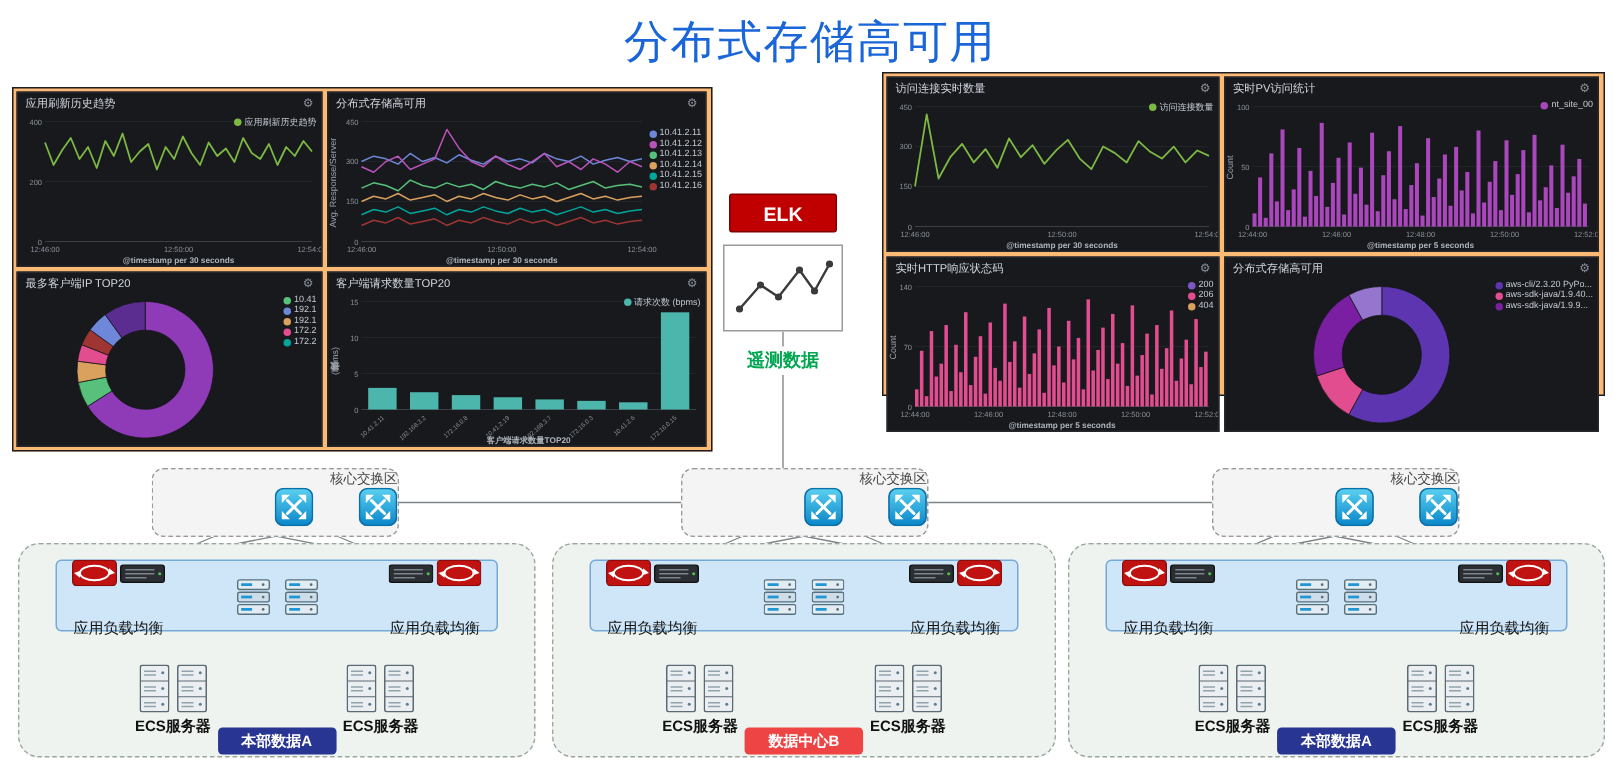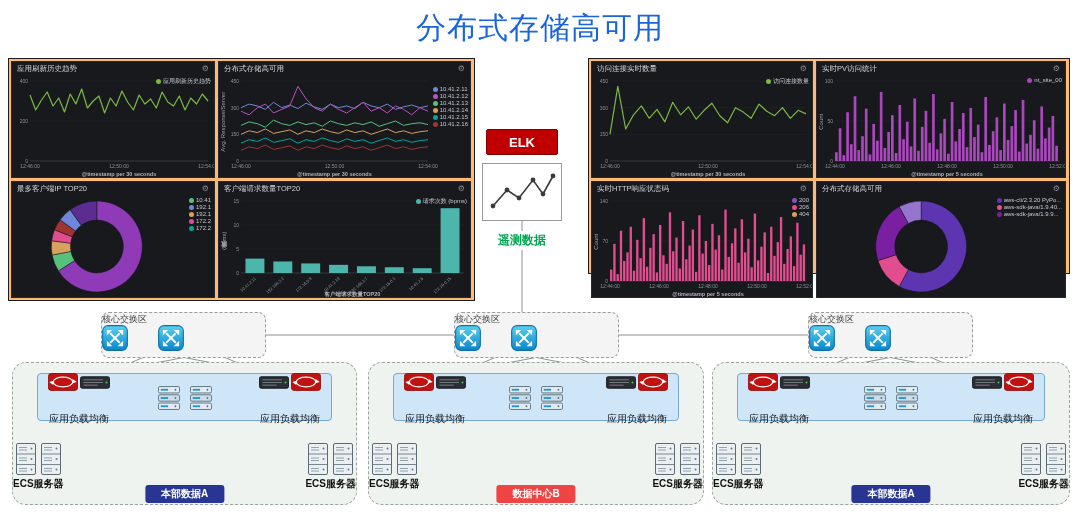--- a/index.html
+++ b/index.html
@@ -5,51 +5,51 @@
 *{margin:0;padding:0;box-sizing:border-box}
 html,body{width:1080px;height:516px}
 body{background:#fff;font-family:"Liberation Sans","DejaVu Sans",sans-serif;position:relative;overflow:hidden}
 .stage{position:absolute;inset:0}
 .title{position:absolute;top:8px;left:0;width:100%;text-align:center;font-size:30px;font-weight:400;color:#1a66d9;letter-spacing:1px}
 .wires{position:absolute;left:0;top:0;width:1080px;height:516px;pointer-events:none}
 .wires line{stroke:#7f8486;stroke-width:0.9}
 
 .dash{position:absolute;background:#fdba74;border:1px solid #1c1d21;display:grid;grid-template-areas:"a b" "c d";gap:3px;padding:2px}
 .dash-left{left:8px;top:58px;width:467px;height:243px;grid-template-columns:204px 253px;grid-template-rows:117px 117px}
-.dash-right{left:588px;top:58px;width:482px;height:216px;grid-template-columns:222px 250px;grid-template-rows:117px 117px}
+.dash-right{left:588px;top:48px;width:482px;height:216px;grid-template-columns:222px 250px;grid-template-rows:117px 117px}
 .panel{background:#17191d;border:1px solid #26282d;position:relative;display:flex;flex-direction:column;min-width:0;min-height:0}
 .ph{display:flex;justify-content:space-between;align-items:center;height:14px;padding:0 5px;flex:none}
 .pt{font-size:7.5px;color:#d0d5dc;white-space:nowrap;overflow:hidden}
 .gear{font-size:8px;color:#878d96;cursor:pointer;line-height:1}
 .pb{flex:1;position:relative;min-height:0}
 .chart{position:absolute;inset:0}
 .chart svg{display:block}
 .legend{position:absolute;display:flex;gap:5px;z-index:2}
 .legend.col{flex-direction:column;gap:1px;align-items:flex-start}
 .tr{top:1px;right:3px}
 .li{display:flex;align-items:center;gap:2px}
 .li i{width:5px;height:5px;border-radius:50%;flex:none;display:inline-block}
 .li em{font-style:normal;font-size:6px;color:#c3c9d1;white-space:nowrap}
 .ytitle{position:absolute;left:1px;top:8%;height:74%;display:flex;align-items:center;justify-content:center;writing-mode:vertical-rl;transform:rotate(180deg);font-size:6px;color:#9aa1a9;z-index:2}
 
 .elk-box{position:absolute;left:486px;top:129px;width:72px;height:26px;border:1px solid #7f0000;color:#fff;font-weight:bold;font-size:13px;display:flex;align-items:center;justify-content:center;border-radius:2px}
 .chart-box{position:absolute;left:482px;top:163px;width:80px;height:58px;background:#fff;border:1px solid #9a9a9a;display:flex;align-items:center;justify-content:center}
 .telemetry{position:absolute;left:478px;top:231px;width:88px;text-align:center;color:#00a650;font-weight:bold;font-size:12px;background:#fff;padding:1px 0}
 
-.corebox{position:absolute;top:312px;width:165px;height:46px;background:#f4f4f4;border:1px dashed #9a9a9a;border-radius:8px;display:flex;flex-direction:column;align-items:flex-start}
+.corebox{position:absolute;top:312px;width:165px;height:46px;background:#f4f4f4;border:1px dashed #9a9a9a;border-radius:8px;display:flex;flex-direction:column;align-items:flex-end}
 .corelbl{font-size:9px;color:#444;margin-top:1px;line-height:11px}
 .coreicons{display:flex;gap:30px}
 
 .dc{position:absolute;top:362px;height:143px;background:#eef3ef;border:1.6px dashed #9aa59b;border-radius:14px}
 .lbbox{margin:10px auto 0;width:calc(100% - 48px);height:48px;background:#cfe6f8;border:1px solid #74a9d8;border-radius:4px;display:flex;justify-content:space-between;align-items:center;padding:2px 10px 0}
 .lbcluster{display:flex;flex-direction:column;align-items:center}
 .lbicons{display:flex;align-items:center;gap:2px;height:24px}
 .lbl{font-size:10px;font-weight:normal;color:#111;margin-top:18px;white-space:nowrap}
 .mid{display:flex;gap:10px;align-items:center}
-.servers{display:flex;justify-content:space-between;gap:88px;margin-top:22px}
+.servers{display:flex;justify-content:center;gap:88px;margin-top:22px}
 .sgroup{display:flex;flex-direction:column;align-items:center}
 .racks{display:flex;gap:5px}
 .slbl{font-size:10px;font-weight:bold;color:#111;margin-top:2px;white-space:nowrap}
 .badge{position:absolute;bottom:1px;left:50%;transform:translateX(-50%);color:#fff;font-weight:bold;font-size:10px;padding:2px 16px;border-radius:3px;white-space:nowrap;z-index:3}
 </style>
 </head>
 <body>
 
 <svg width="0" height="0" style="position:absolute" aria-hidden="true">
   <defs>

